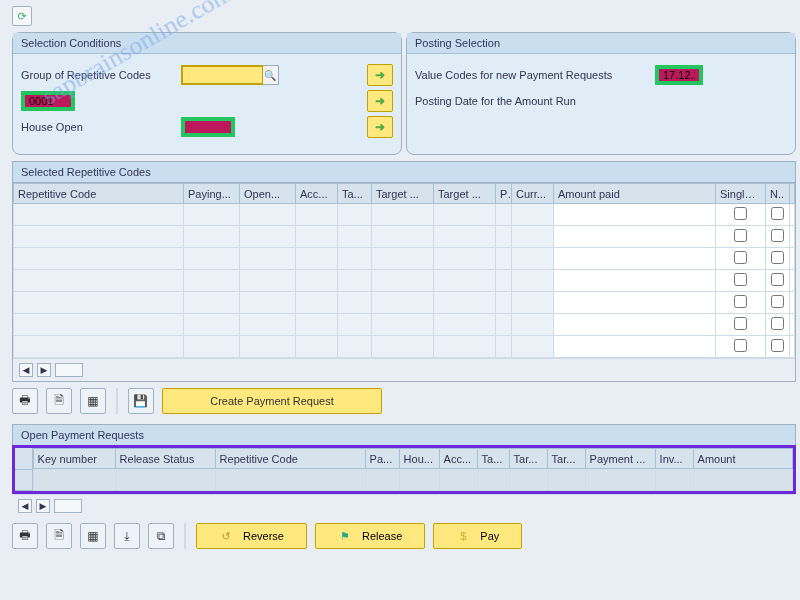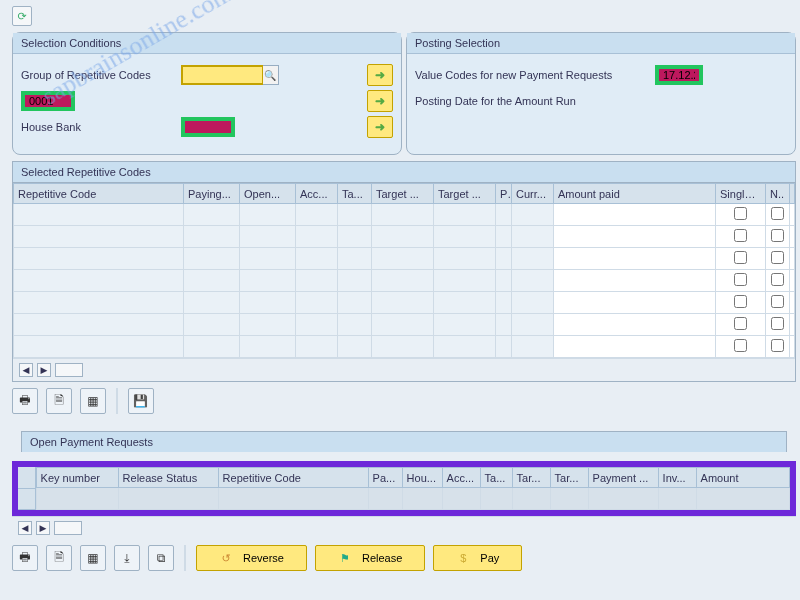--- a/index.html
+++ b/index.html
@@ -34,21 +34,21 @@
 
   .button-row { display:flex; align-items:center; gap:8px; padding:6px 4px 8px 12px; }
   .small-btn { width:26px; height:26px; border:1px solid #9fb2c4; background:#eef3f8; border-radius:2px; display:inline-flex; align-items:center; justify-content:center; font-size:12px; }
   .sep { width:2px; height:26px; background:#cfdbe6; margin:0 2px; }
   .big-btn { height:26px; border:1px solid #c3a200; background:#ffe97f; border-radius:2px; display:inline-flex; align-items:center; justify-content:center; padding:0 18px; color:#333; gap:8px; }
   .cpr { width:220px; }
   .action-btn { height:26px; border:1px solid #c3a200; background:#ffe97f; border-radius:2px; display:inline-flex; align-items:center; padding:0 22px; gap:10px; }
   .action-btn .icn { display:inline-block; width:14px; text-align:center; }
 
   .open-section { margin:2px 4px 0 12px; }
-  .grid2-wrap { display:flex; border:6px solid #6d28d9; }
+  .grid2-wrap { display:flex; border:3px solid #6d28d9; }
   .rowsel-col { width:18px; background:#d6e2ec; border-right:1px solid #a8c0d6; display:flex; flex-direction:column; }
   .rowsel-col .hdr, .rowsel-col .cell { flex:1; border-bottom:1px solid #a8c0d6; }
   table.grid2 { border-collapse:collapse; width:100%; table-layout:fixed; }
   table.grid2 th { background:#d6e2ec; border:1px solid #a8c0d6; padding:3px 4px; text-align:left; font-weight:normal; color:#335; height:20px; overflow:hidden; white-space:nowrap; text-overflow:ellipsis;}
   table.grid2 td { border:1px solid #cfdbe6; background:#d7e1ea; height:22px; }
   .watermark { position:fixed; left:30px; top:30px; font-size:26px; color:#7aa7e8; opacity:.55; transform:rotate(-30deg); pointer-events:none; font-family:cursive; }
 </style>
 </head>
 <body>
 
@@ -67,21 +67,21 @@
           <label>Group of Repetitive Codes</label>
           <input class="val-input" value="" style="">
           <span class="mag">🔍</span>
           <span class="exec-btn">➜</span>
         </div>
         <div class="form-row">
           <input class="val-input" style="width: 54px;" value="0001">
           <span class="exec-btn">➜</span>
         </div>
         <div class="form-row">
-          <label>House Bank</label>
+          <label>House Open</label>
           <input class="val-input" style="width: 54px;" value="">
           <span class="exec-btn">➜</span>
         </div>
       </div>
     </div>
 
     <div class="panel right">
       <div class="panel-header">Posting Selection</div>
       <div class="panel-body">
         <div class="form-row">
@@ -245,24 +245,27 @@
       <span class="dots"></span>
     </div>
   </div>
 
   <div class="button-row">
     <span class="small-btn">🖶</span>
     <span class="small-btn">🗎</span>
     <span class="small-btn">▦</span>
     <span class="sep"></span>
     <span class="small-btn" style="color:#2a58c8">💾</span>
+    <button class="big-btn cpr">
+      <span>Create Payment Request</span>
+    </button>
   </div>
 
   <div class="open-section">
-    <div class="section-title" style="margin:9px">Open Payment Requests</div>
+    <div class="section-title" style="margin:0">Open Payment Requests</div>
     <div class="grid2-wrap">
       <div class="rowsel-col">
         <div class="hdr"></div>
           <div class="cell"></div>
       </div>
       <table class="grid2">
         <colgroup>
           <col style="width:82px">
             <col style="width:100px">
             <col style="width:150px">

